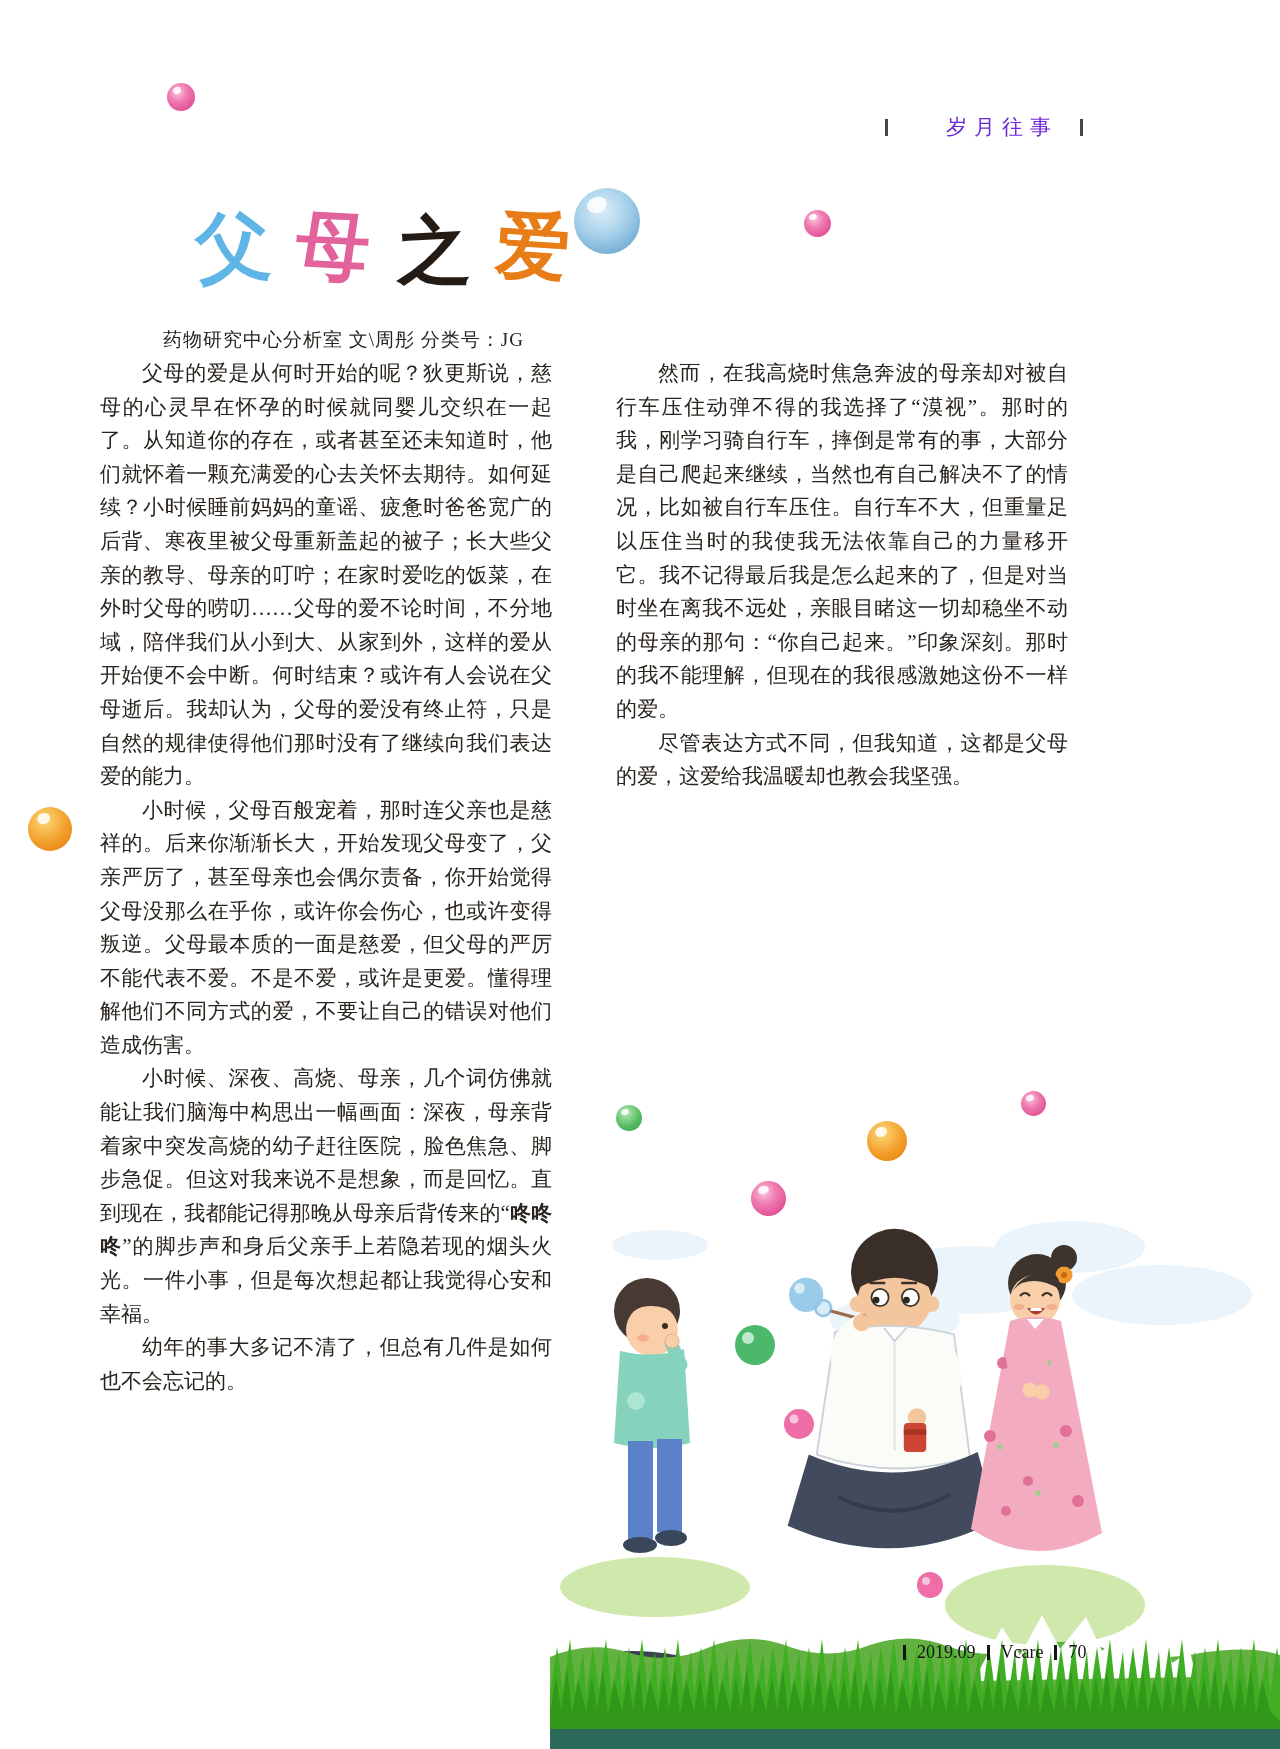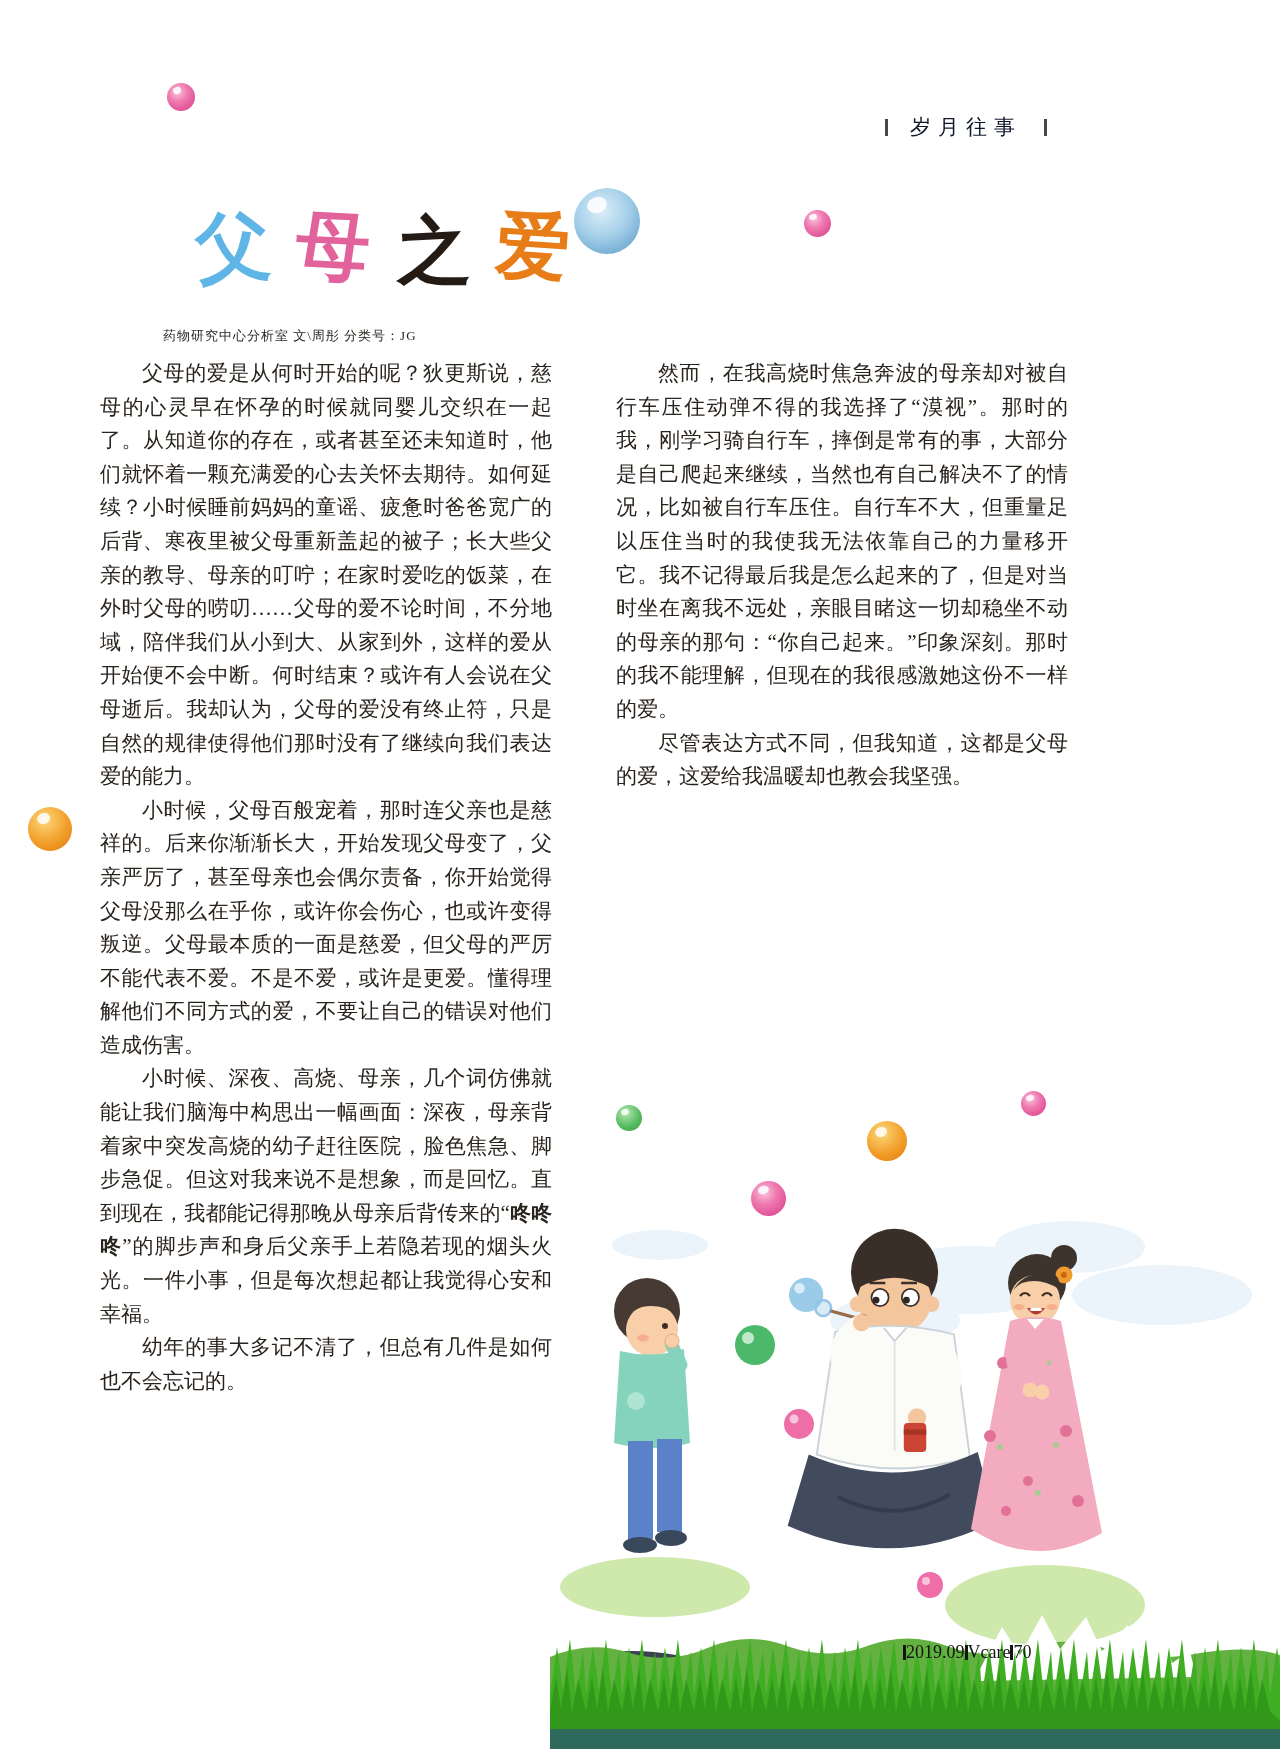--- a/index.html
+++ b/index.html
@@ -2,30 +2,30 @@
 <html><head>
 <meta charset="utf-8">
 <style>
   html,body{margin:0;padding:0;background:#ffffff;}
   .page{position:relative;width:1280px;height:1749px;background:#ffffff;overflow:hidden;
         font-family:"Liberation Serif","DejaVu Serif",serif;color:#29231d;}
 
   
   .header{position:absolute;left:885px;top:113px;display:flex;align-items:center;gap:22px;}
   .hbar{display:inline-block;width:3px;height:17px;background:#4a4641;}
-  .htext{font-family:"Liberation Sans","DejaVu Sans",sans-serif;font-size:21px;color:#0f172a;letter-spacing:7px;}
+  .htext{font-family:"Liberation Sans","DejaVu Sans",sans-serif;font-size:21px;color:#6d28d9;letter-spacing:7px;margin-left:36px;}
 
   
   .title{position:absolute;left:196px;top:210px;display:flex;gap:26px;font-size:74px;font-weight:bold;line-height:1;}
   .title span{display:inline-block;}
   .title span:nth-child(1){transform:rotate(-5deg);}
   .title span:nth-child(2){transform:rotate(3deg);}
   .title span:nth-child(3){transform:rotate(-3deg) translateY(4px);}
   .title span:nth-child(4){transform:rotate(4deg);}
-  .byline{position:absolute;left:163px;top:327px;font-size:13px;color:#241f1a;letter-spacing:1px;}
+  .byline{position:absolute;left:163px;top:327px;font-size:19px;color:#241f1a;letter-spacing:1px;}
 
   
   .col{position:absolute;width:452px;font-size:21px;line-height:1.6;text-align:justify;
        text-justify:inter-ideograph;color:#29231d;}
   .col p{margin:0;text-indent:2em;}
   .col-left{left:100px;top:357px;height:1170px;font-family:Liberation Serif, serif;}
   .col-right{left:616px;top:357px;height:740px;}
   .bold-seg{font-weight:bold;}
 
   
@@ -42,21 +42,21 @@
   .b-orange-l{left:28px;top:807px;width:44px;height:44px;}
   .b-green{left:616px;top:1105px;width:26px;height:26px;}
   .b-pink-3{left:1021px;top:1091px;width:25px;height:25px;}
   .b-orange-2{left:867px;top:1121px;width:40px;height:40px;}
   .b-pink-4{left:751px;top:1181px;width:35px;height:35px;}
 
   
   .illustration{position:absolute;left:550px;top:1195px;width:730px;height:555px;z-index:1;}
 
   
-  .footer{position:absolute;left:903px;top:1642px;display:flex;align-items:center;
+  .footer{position:absolute;left:903px;top:1642px;display:flex;align-items:center;gap:11px;
           font-size:18px;color:#141414;z-index:5;}
   .fbar{display:inline-block;width:3px;height:15px;background:#141414;}
 </style>
 </head>
 <body>
 
 <div class="page">
 
   <div class="bubble bubble-pink b-pink-tl"></div>
   <div class="bubble bubble-blue b-blue"></div>

